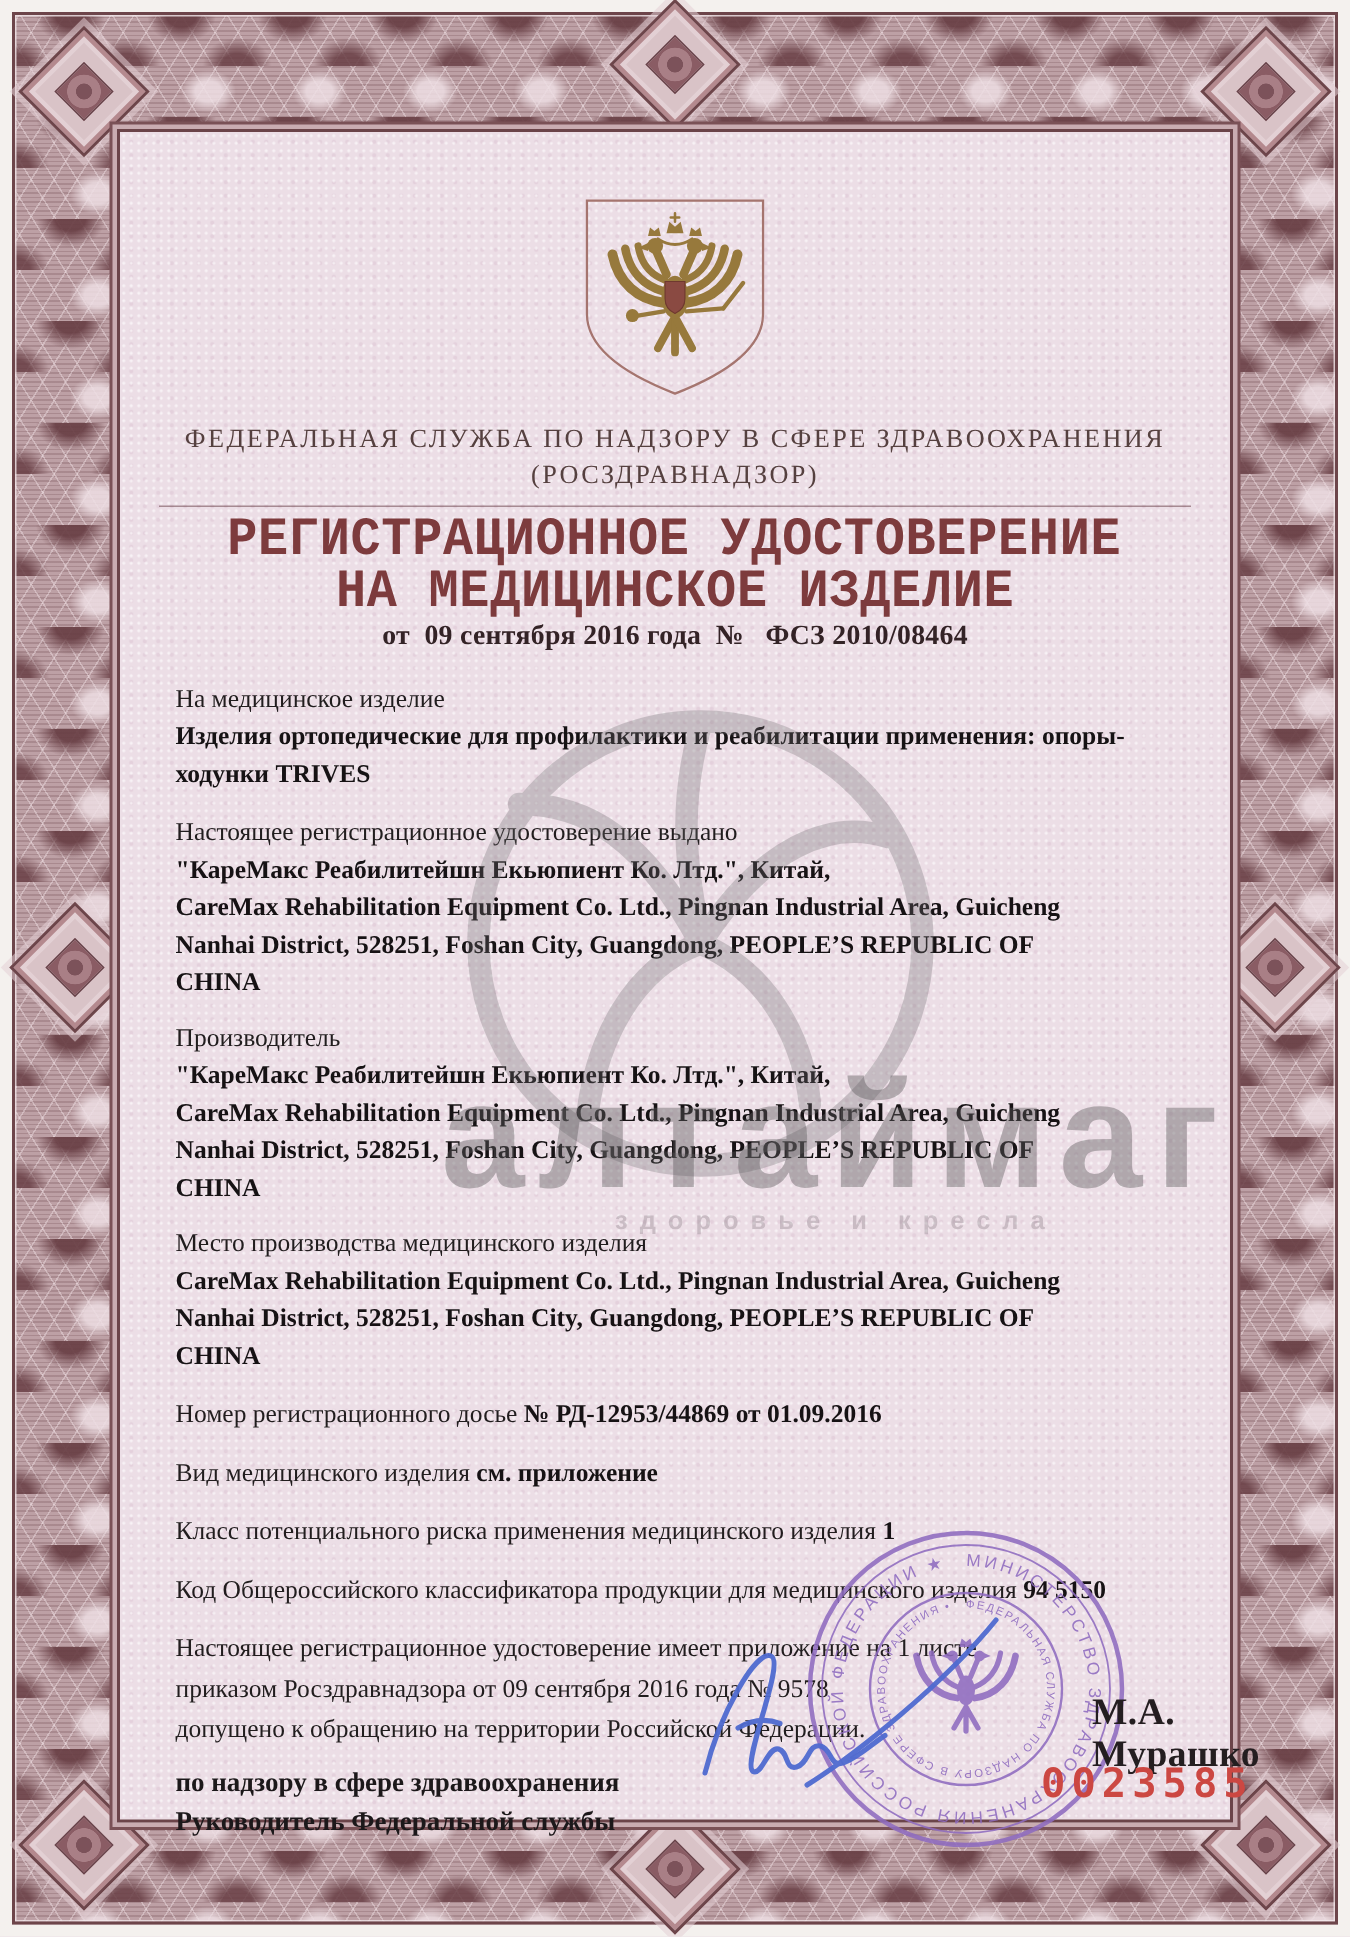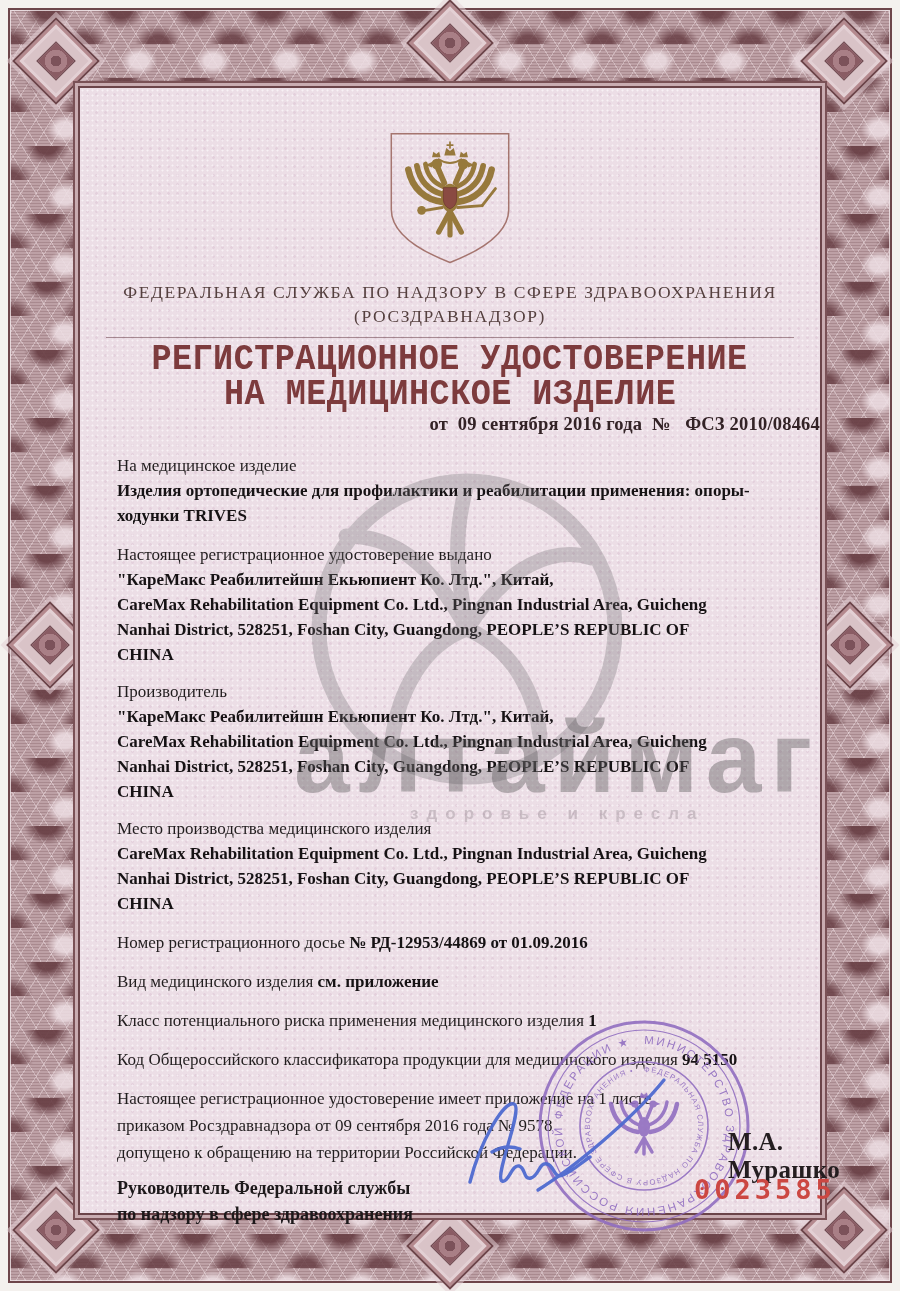--- a/index.html
+++ b/index.html
@@ -69,21 +69,21 @@
   }
   
   .doc-title{
     color:#7d3b3d;
     font-family:Liberation Mono, monospace;
     font-weight:700;font-size:36px;line-height:35px;letter-spacing:.5px;
   }
   .doc-title .squeeze{display:inline-block;transform:scaleX(.93);transform-origin:center;}
   .date-line{
     margin-top:2px;color:#332326;font-weight:700;font-size:18.5px;
-    white-space:pre-wrap;letter-spacing:.2px;text-align:right;
+    white-space:pre-wrap;letter-spacing:.2px;
   }
   
   .bodytext{padding:0 37px;text-align:left;color:#211d1e;font-size:17px;line-height:25px;}
   .para{margin:0;}
   .gap18{margin-top:18px;} .gap14{margin-top:14px;} .gap12{margin-top:12px;}
   .b{font-weight:700;color:#161214;}
   .appendix{line-height:27px;margin-top:13px;}
   .sig-titles{margin-top:9px;font-weight:700;font-size:18px;line-height:26px;color:#1c181a;}
   
   .head-name{
@@ -222,22 +222,22 @@
 
       <p class="para gap14"><span>Код Общероссийского классификатора продукции для медицинского изделия </span><span class="b">94 5150</span></p>
 
       <div class="appendix">
         <div>Настоящее регистрационное удостоверение имеет приложение на 1 листе</div>
         <div>приказом Росздравнадзора от 09 сентября 2016 года № 9578</div>
         <div>допущено к обращению на территории Российской Федерации.</div>
       </div>
 
       <div class="sig-titles">
+        <div>по надзору в сфере здравоохранения</div>
         <div>Руководитель Федеральной службы</div>
-        <div>по надзору в сфере здравоохранения</div>
       </div>
     </div>
   </div>
 
   <div class="stamp-wrap">
     <svg width="224" height="224" viewBox="0 0 224 224">
       <defs>
         <path id="ringOuter" d="M112,30 a82,82 0 1,1 -0.01,0 z"></path>
         <path id="ringInner" d="M112,58 a54,54 0 1,1 -0.01,0 z"></path>
       </defs>

